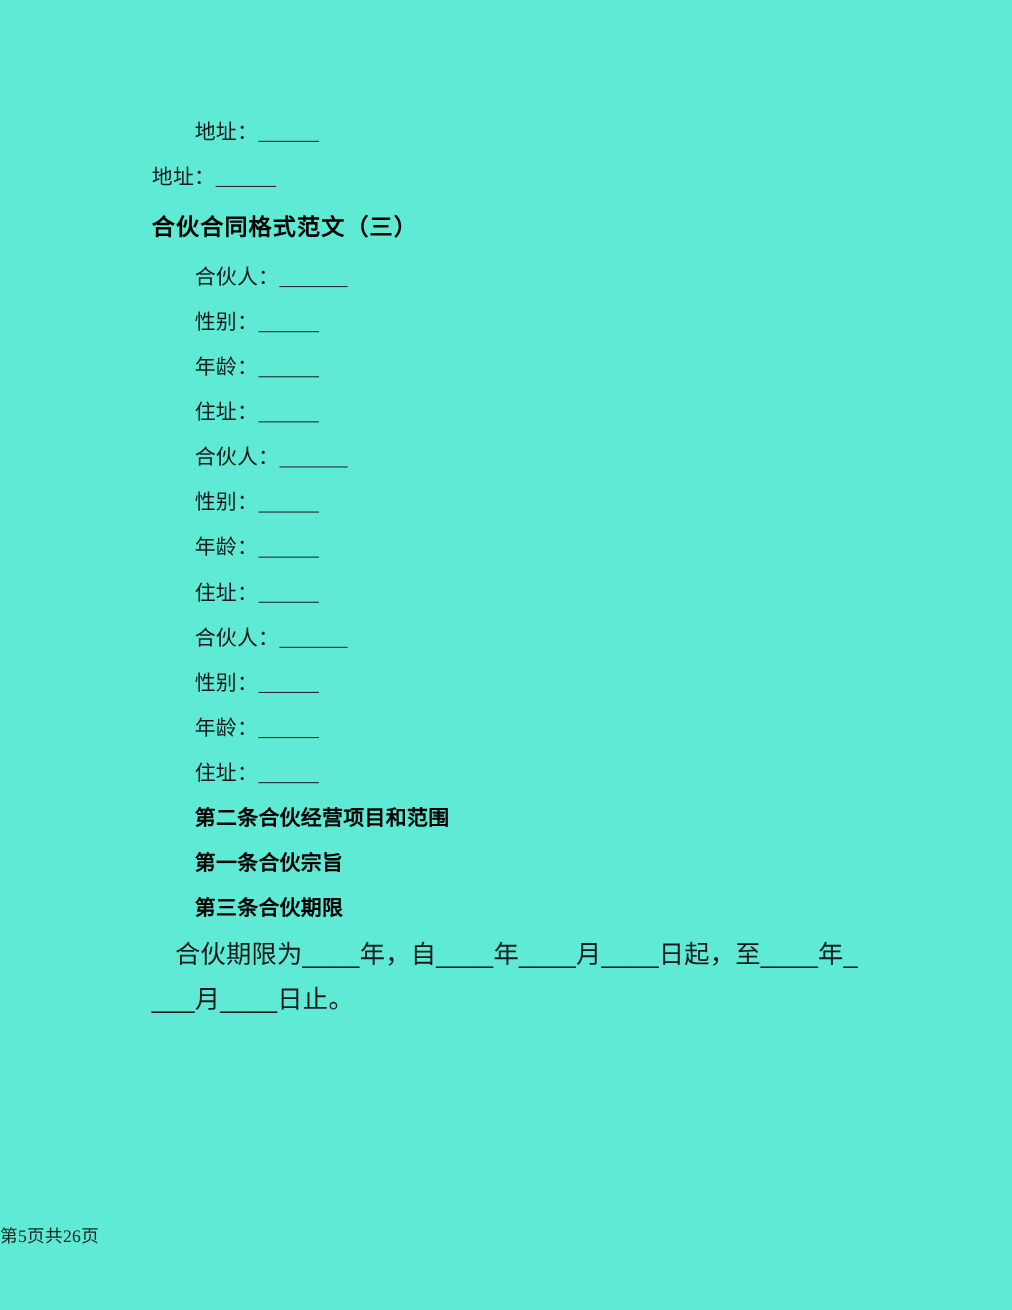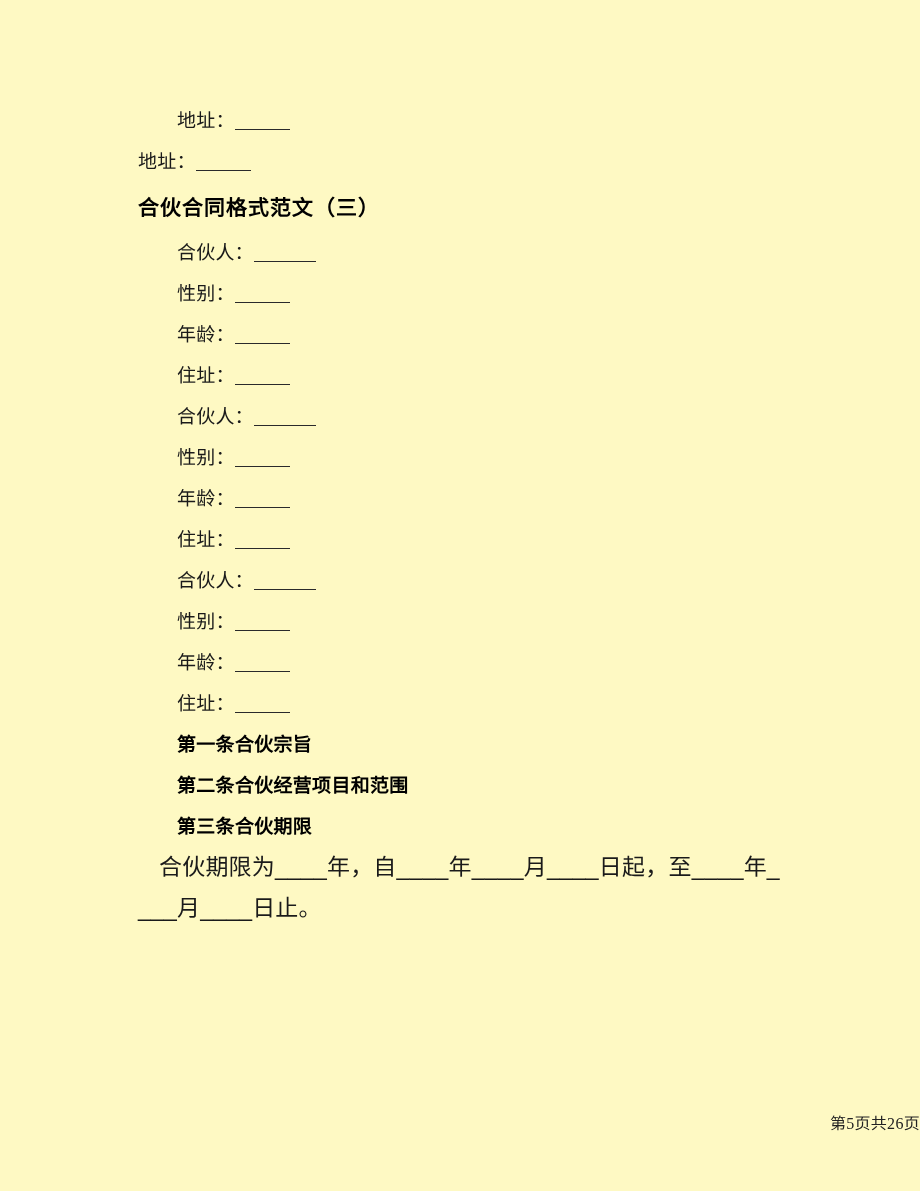--- a/index.html
+++ b/index.html
@@ -11,21 +11,21 @@
   body {
     font-family: "Liberation Sans", "DejaVu Sans", sans-serif;
     color: #000000;
     -webkit-font-smoothing: antialiased;
   }
   .page {
     position: relative;
     width: 920px;
     height: 1191px;
     margin: 0 auto;
-    background: #fef9c3;
+    background: #5eead4;
     overflow: hidden;
     box-sizing: border-box;
   }
   .content {
     position: absolute;
     left: 138px;
     top: 100px;
     width: 650px;
   }
 
@@ -91,21 +91,21 @@
 
   
   .gap { display: inline-block; width: 58px; }
 
   
   .footer {
     position: absolute;
     left: 0;
     right: 0;
     top: 1110px;
-    text-align: right;
+    text-align: left;
     font-family: "Liberation Serif", "DejaVu Serif", serif;
     font-size: 16px;
     color: #222;
     letter-spacing: 0.3px;
   }
 </style>
 </head>
 <body>
 
 <div class="page">
@@ -126,21 +126,21 @@
     <div class="line indent"><span>合伙人：</span><span class="blank w35"></span></div>
     <div class="line indent"><span>性别：</span><span class="blank w3"></span></div>
     <div class="line indent"><span>年龄：</span><span class="blank w3"></span></div>
     <div class="line indent"><span>住址：</span><span class="blank w3"></span></div>
 
     <div class="line indent"><span>合伙人：</span><span class="blank w35"></span></div>
     <div class="line indent"><span>性别：</span><span class="blank w3"></span></div>
     <div class="line indent"><span>年龄：</span><span class="blank w3"></span></div>
     <div class="line indent"><span>住址：</span><span class="blank w3"></span></div>
 
+    <div class="heading">第二条合伙经营项目和范围</div>
     <div class="heading">第一条合伙宗旨</div>
-    <div class="heading">第二条合伙经营项目和范围</div>
     <div class="heading">第三条合伙期限</div>
     <div class="para">合伙期限为____年，自____年____月____日起，至____年____月____日止。</div>
 
   </div>
 
   <div class="footer">第5页共26页</div>
 </div>
 
 </body></html>

